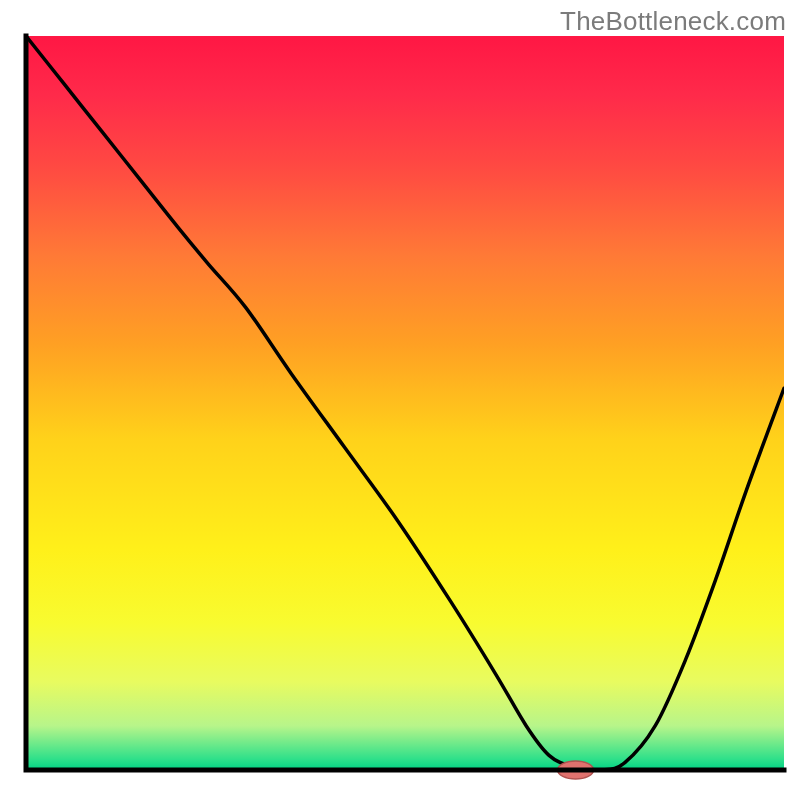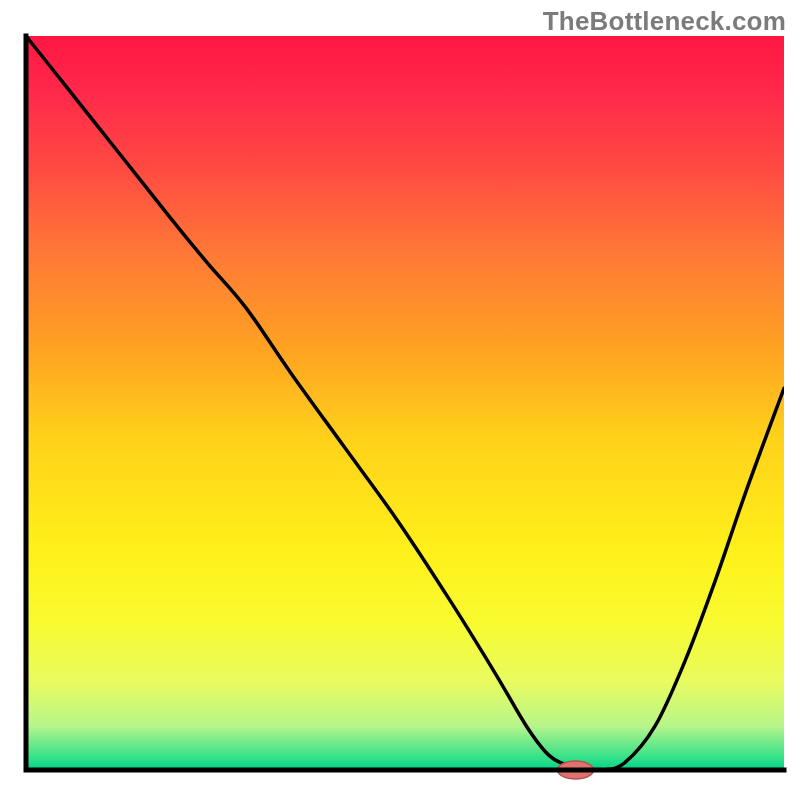--- a/index.html
+++ b/index.html
@@ -13,21 +13,21 @@
   .stage {
     position: relative;
     width: 800px;
     height: 800px;
   }
   .watermark {
     position: absolute;
     top: 6px;
     right: 14px;
     font-size: 26px;
-    font-weight: 700;
+    font-weight: 400;
     color: #7b7b7b;
     letter-spacing: 0.2px;
     user-select: none;
   }
   svg.plot {
     position: absolute;
     top: 0;
     left: 0;
   }
 </style>

